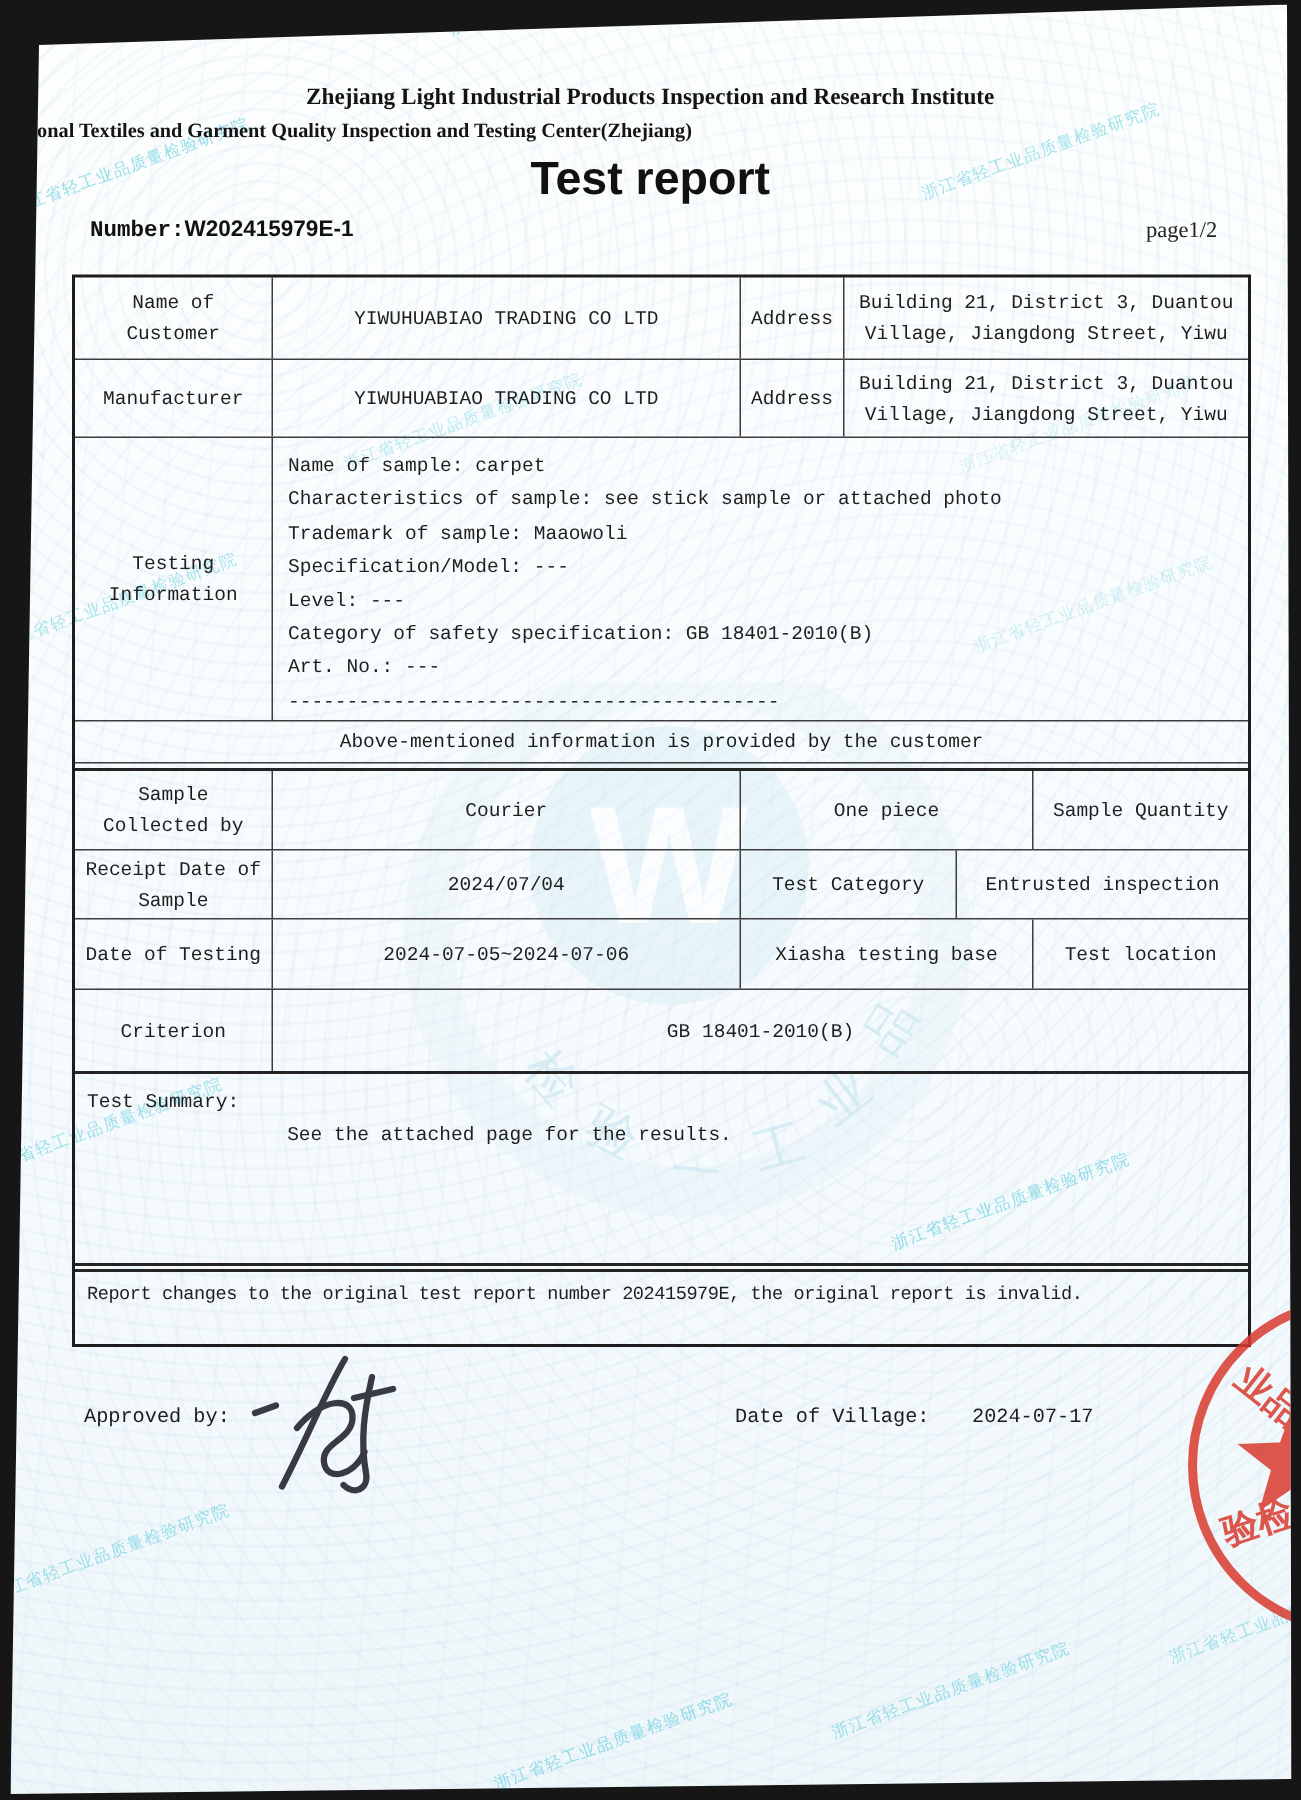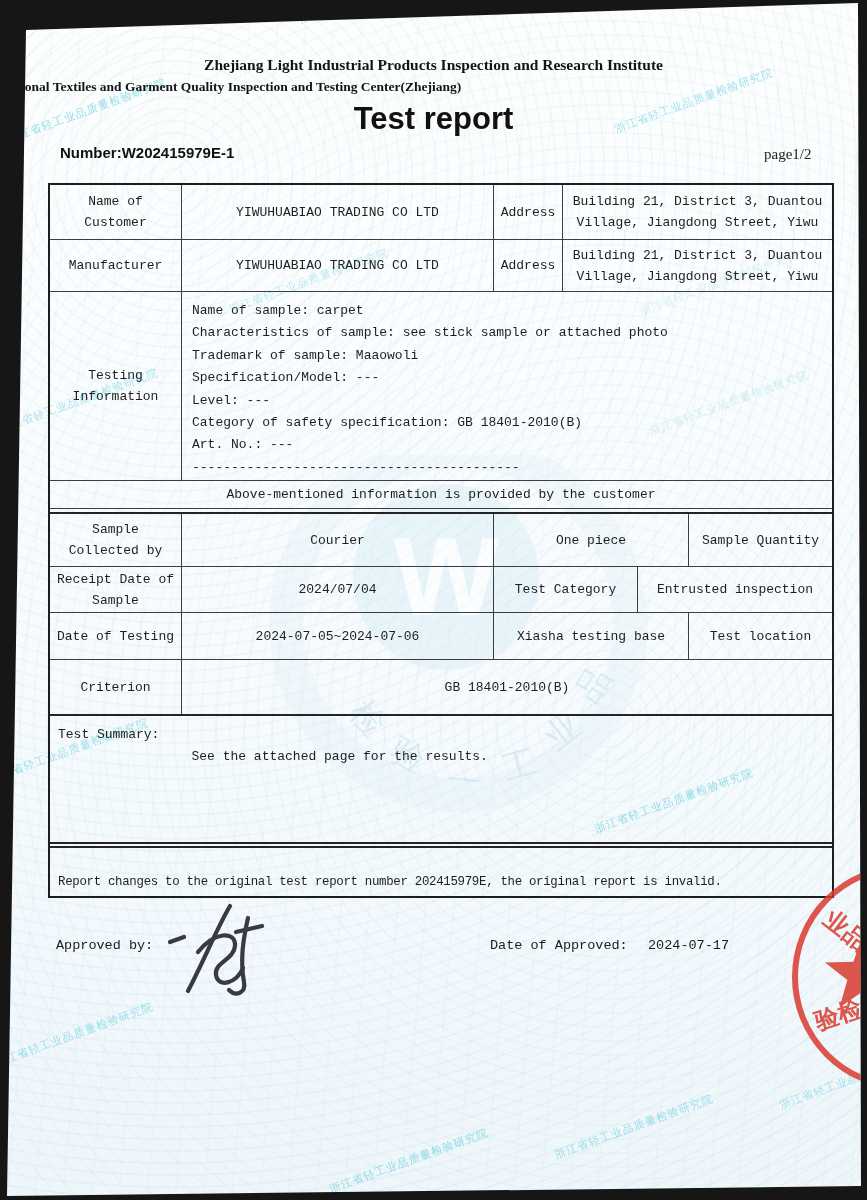--- a/index.html
+++ b/index.html
@@ -34,21 +34,21 @@
   }
   .hdr-line2{
     position:absolute;left:0;top:79px;width:100%;text-align:left;
     font-family:"Liberation Serif", serif;font-weight:bold;font-size:13.5px;color:#141414;
   }
   .title{
     position:absolute;left:0;top:101px;width:100%;text-align:center;
     font-family:"Liberation Sans", sans-serif;font-weight:bold;font-size:31px;color:#111;
   }
   .number-line{position:absolute;left:60px;top:144px;font-size:15px;color:#111;}
-  .number-line .lbl{font-family:Liberation Sans, sans-serif;font-weight:bold;}
+  .number-line .lbl{font-family:Liberation Mono, monospace;font-weight:bold;}
   .number-line .val{font-family:"Liberation Sans", sans-serif;font-weight:600;}
   .page-ind{
     position:absolute;left:738px;top:146px;
     font-family:"Liberation Serif", serif;font-size:15px;color:#222;margin-left:26px;
   }
   .tbl{
     position:absolute;left:48px;top:183px;width:782px;
     border:2px solid #1d1d1d;box-sizing:content-box;
   }
   .row{display:flex;box-sizing:border-box;border-top:1px solid #3d3d3d;}
@@ -58,21 +58,21 @@
     display:flex;align-items:center;justify-content:center;text-align:center;
     font-size:13px;line-height:21px;color:#1e1e1e;padding:2px 4px;
   }
   .cell:first-child{border-left:none;}
   .spacer{height:4px;}
   .thick{border-top:2px solid #242424;}
   .left-col{flex-direction:column;align-items:flex-start;justify-content:flex-start;text-align:left;padding:8px 6px 6px 10px;}
   .left-col div{line-height:22.4px;white-space:nowrap;}
   .summary-cell{align-items:flex-start;justify-content:flex-start;flex-direction:row;text-align:left;padding:8px 8px;}
   .summary-body{margin-top:22px;margin-left:32px;}
-  .remarks-val{justify-content:flex-start;align-items:flex-start;text-align:left;padding:24px 8px;font-size:12.4px;letter-spacing:-0.3px;}
+  .remarks-val{justify-content:flex-start;align-items:flex-start;text-align:left;padding:5px 8px;font-size:12.4px;letter-spacing:-0.3px;}
   .approval{position:absolute;top:938px;left:0;width:100%;font-size:13.5px;color:#1c1c1c;}
   .approval .ap{position:absolute;left:56px;top:0;}
   .approval .dl{position:absolute;left:490px;top:0;}
   .approval .dv{position:absolute;left:648px;top:0;}
   .sig{position:absolute;left:166px;top:898px;}
   .stamp{position:absolute;left:782px;top:852px;}
   .logo-wm{position:absolute;left:268px;top:455px;opacity:.55;pointer-events:none;}
 </style>
 </head>
 <body>
@@ -173,21 +173,21 @@
       </div>
     </div>
     <div class="row spacer thick"></div>
     <div class="row thick" style="height:50px">
       <div class="cell remarks-val" style="width:692px">Report changes to the original test report number 202415979E, the original report is invalid.</div>
     </div>
   </div>
 
   <div class="approval">
     <span class="ap">Approved by:</span>
-    <span class="dl">Date of Approved:</span>
+    <span class="dl">Date of Village:</span>
     <span class="dv">2024-07-17</span>
   </div>
 
   <svg class="sig" width="112" height="102" viewBox="0 0 112 102">
     <g fill="none" stroke="#2a2a34" stroke-width="4.2" stroke-linecap="round" opacity=".92">
       <path d="M4 44 L18 39"></path>
       <path d="M64 8 C52 28 40 58 22 93"></path>
       <path d="M32 54 C48 34 70 32 69 48 C68 62 48 64 50 77 C52 90 70 86 77 70"></path>
       <path d="M82 20 C77 42 74 62 78 84 C80 95 70 99 63 92"></path>
       <path d="M70 34 L96 28"></path>

